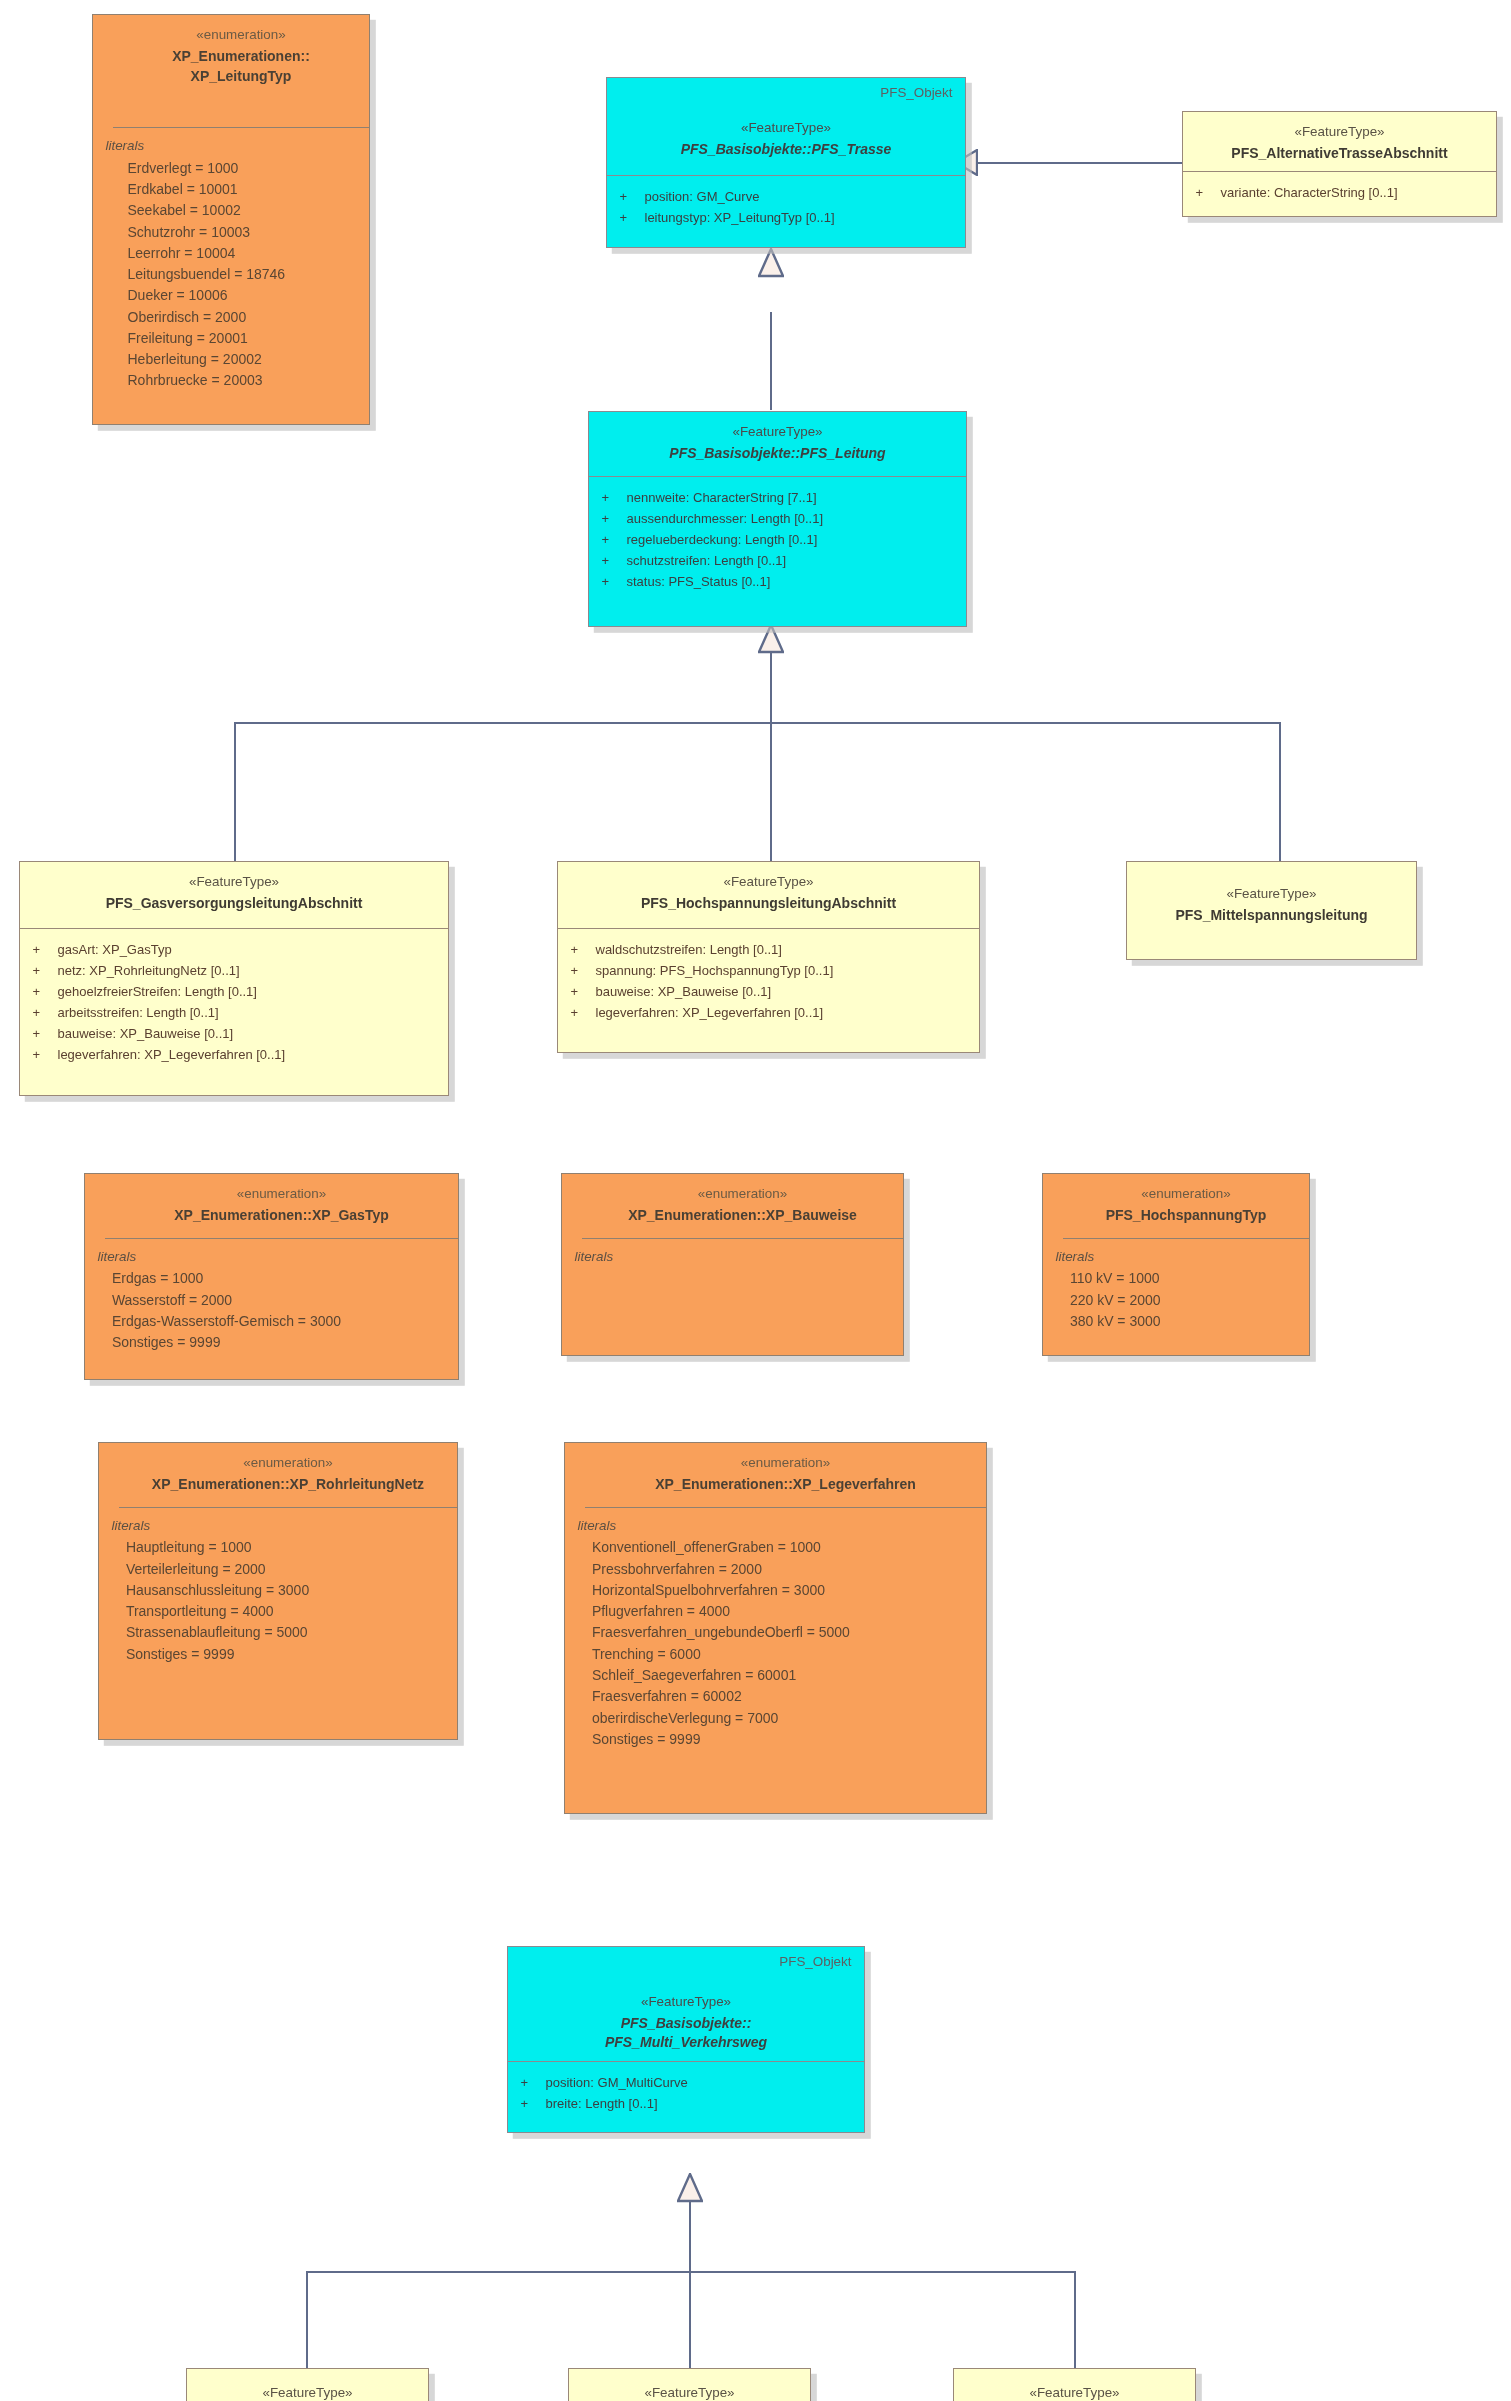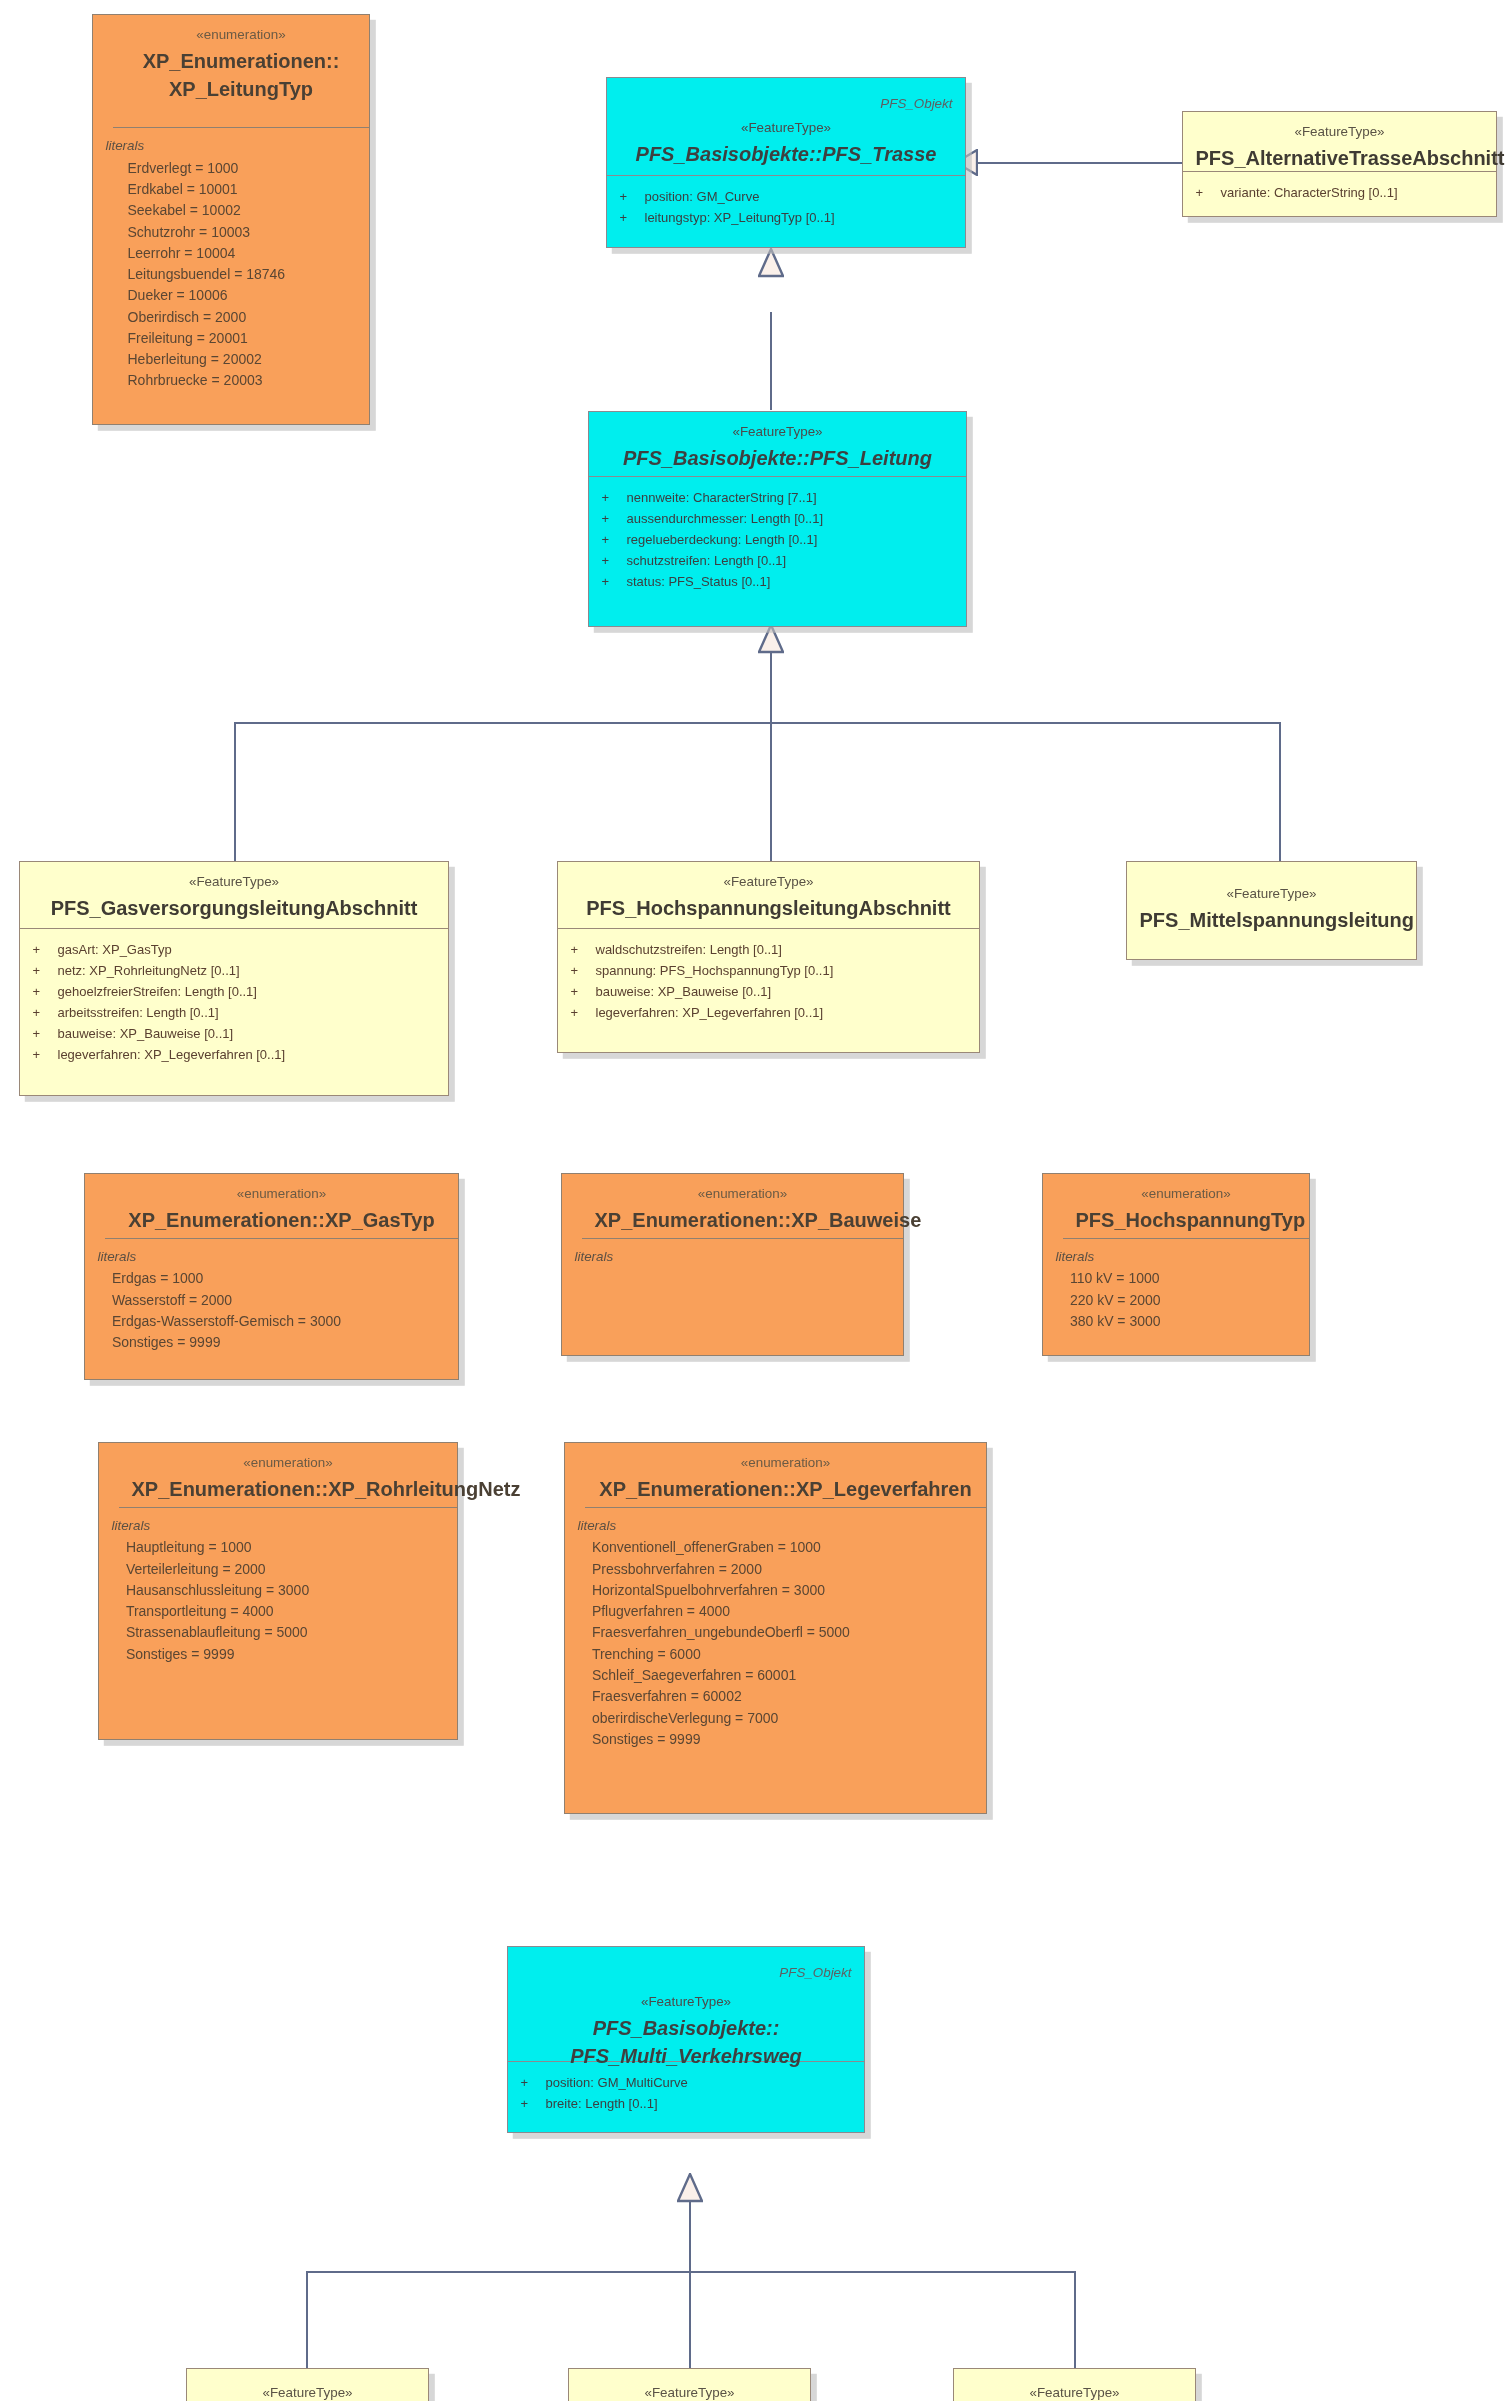--- a/index.html
+++ b/index.html
@@ -54,40 +54,39 @@
   .stereotype {
     font-size: 13.4px;
     color: #5a5346;
     line-height: 1.35;
     white-space: nowrap;
   }
   .abstract-ft .stereotype { color: #4b4b4b; }
   .enum .stereotype { color: #6b5a44; }
 
   .cls-name {
-    font-size: 20px;
+    font-size: 14px;
     font-weight: bold;
     color: #3f3b33;
     line-height: 1.42;
     margin-top: 2.9px;
     white-space: nowrap;
   }
   .abstract-ft .cls-name {
     font-style: italic;
     color: #3d4040;
     text-align: center;
   }
   .enum .cls-name { color: #4a4034; }
 
   .owner-tag {
     position: absolute;
     right: 12.5px;
-    top: 18px;
+    top: 7px;
     font-size: 13.4px;
-    font-style: italic;
     color: #5c6063;
     white-space: nowrap;
   }
 
   .box-body {
     box-sizing: border-box;
     padding: 9.6px 12.5px 11.5px 12.5px;
   }
   .literals-label {
     text-align: left;

